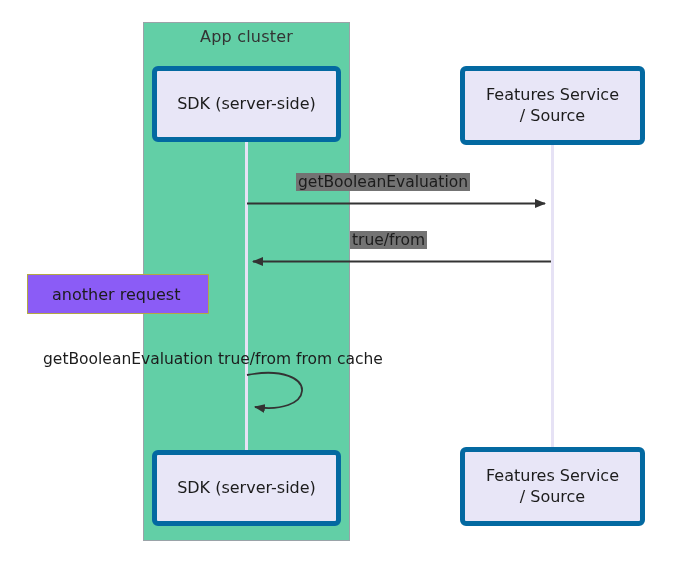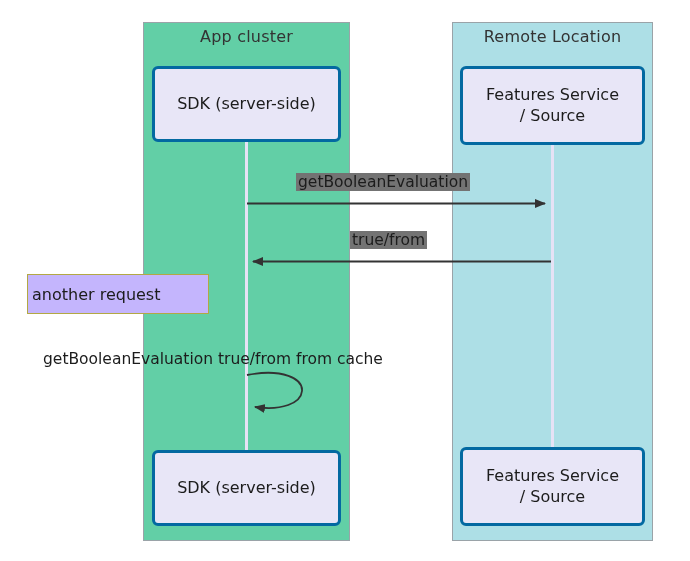--- a/index.html
+++ b/index.html
@@ -70,21 +70,21 @@
     left: 551px;
     top: 140px;
     height: 312px;
   }
 
   
   .pbox {
     position: absolute;
     box-sizing: border-box;
     background: #e8e6f7;
-    border: 3px solid #0369a1;
+    border: 5px solid #0369a1;
     border-radius: 6px;
     display: flex;
     align-items: center;
     justify-content: center;
     text-align: center;
     font-size: 16px;
     color: #1c1c1c;
     line-height: 1.28;
     white-space: pre-line;
   }
@@ -107,25 +107,25 @@
   }
 
   
   .note {
     position: absolute;
     left: 27px;
     top: 274px;
     width: 182px;
     height: 40px;
     box-sizing: border-box;
-    background: #c4b5fd;
+    background: #8b5cf6;
     border: 1px solid #b3a843;
     display: flex;
     align-items: center;
-    padding-left: 4px;
+    padding-left: 24px;
     font-size: 16px;
     color: #1c1c1c;
   }
 
   svg.overlay {
     position: absolute;
     left: 0;
     top: 0;
     width: 690px;
     height: 561px;
@@ -134,23 +134,20 @@
 </style>
 </head>
 <body>
 
 <div id="diagram">
 
   <div class="group left">
     <div class="group-title">App cluster</div>
   </div>
 
-  <div class="group right">
-    <div class="group-title">Remote Location</div>
-  </div>
 
   <div class="lifeline left"></div>
   <div class="lifeline right"></div>
 
   <div class="pbox l-top">SDK (server-side)</div>
 
   <div class="pbox r-top">Features Service
 / Source</div>
 
   <div class="pbox l-bottom">SDK (server-side)</div>

